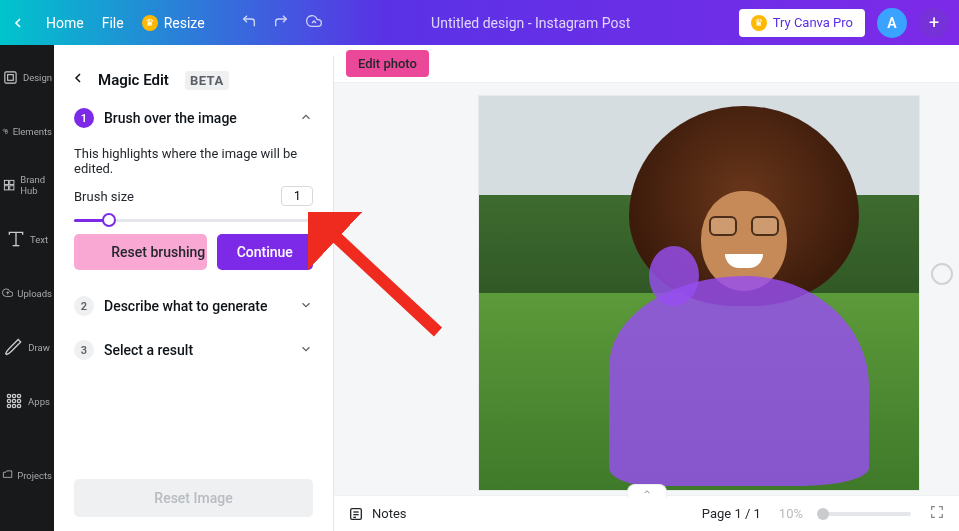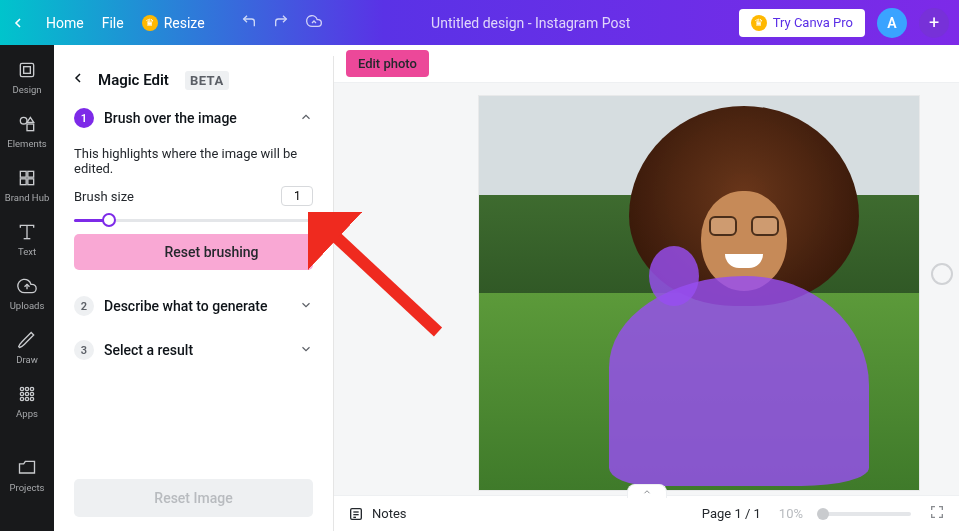--- a/index.html
+++ b/index.html
@@ -15,21 +15,21 @@
   .topbar .tool-icons { display:flex; gap:16px; margin-left:18px; opacity:.75;}
   .topbar .center-title { flex:1; text-align:center; opacity:.8; }
   .topbar .right-group { display:flex; align-items:center; gap:12px; }
   .try-pro { background:#fff; color:#5a2ee6; padding:6px 12px; border-radius:4px; display:flex; align-items:center; gap:6px; font-size:13px; cursor:pointer;}
   .try-pro .crown { background:#ffb800; color:#fff;}
   .avatar { width:30px; height:30px; border-radius:50%; background:#3aa3ff; color:#fff; display:flex; align-items:center; justify-content:center; font-weight:600; font-size:14px;}
   .plus-btn { width:30px; height:30px; border-radius:50%; background:#7731d8; color:#fff; display:flex; align-items:center; justify-content:center; font-size:18px; cursor:pointer;}
 
   
   .rail { position:absolute; left:0; top:45px; bottom:0; width:54px; background:#18191b; display:flex; flex-direction:column; align-items:center; padding-top:6px; gap:2px;}
-  .rail-item { width:50px; height:52px; display:flex; flex-direction:column; align-items:center; justify-content:center; color:#a6a8ab; font-size:9.5px; gap:4px; cursor:pointer;}
+  .rail-item { width:50px; height:52px; display:flex; flex-direction:row; align-items:center; justify-content:center; color:#a6a8ab; font-size:9.5px; gap:4px; cursor:pointer;}
   .rail-item.sep { margin-top:20px; }
   .rail-icon { width:20px; height:20px; display:flex; align-items:center; justify-content:center;}
   .rail-icon svg { stroke:#c9cbce; fill:none; stroke-width:1.6;}
 
   
   .panel { position:absolute; left:54px; top:56px; bottom:0; width:280px; background:#fff; border-right:1px solid #e5e5e5; display:flex; flex-direction:column;}
   .panel-header { display:flex; align-items:center; gap:10px; padding:14px 16px 10px 16px; font-weight:600; font-size:15px; color:#0e1318;}
   .panel-header .chev { width:18px; cursor:pointer;}
   .beta { background:#eef0f2; color:#5b5f66; font-size:13px; font-weight:700; letter-spacing:.5px; padding:2px 5px; border-radius:3px; margin-left:6px;}
   .step { padding:8px 20px; }
@@ -238,20 +238,21 @@
     <span>Brush size</span>
     <input value="16" style="">
   </div>
   <div class="slider-wrap">
     <div class="slider-track"></div>
     <div class="slider-fill"></div>
     <div class="slider-thumb"></div>
   </div>
   <div class="btn-row">
     <div class="btn secondary">Reset brushing</div>
+    <div class="btn primary">Continue</div>
   </div>
 
   <div class="collapsed-step">
     <span class="step-num inactive">2</span>
     <span class="step-title">Describe what to generate</span>
     <span class="step-chevron">
       <svg width="14" height="14" viewBox="0 0 24 24" fill="none" stroke="#5b5f66" stroke-width="2">
           <polyline points="6 9 12 15 18 9"></polyline>
         </svg>
     </span>

